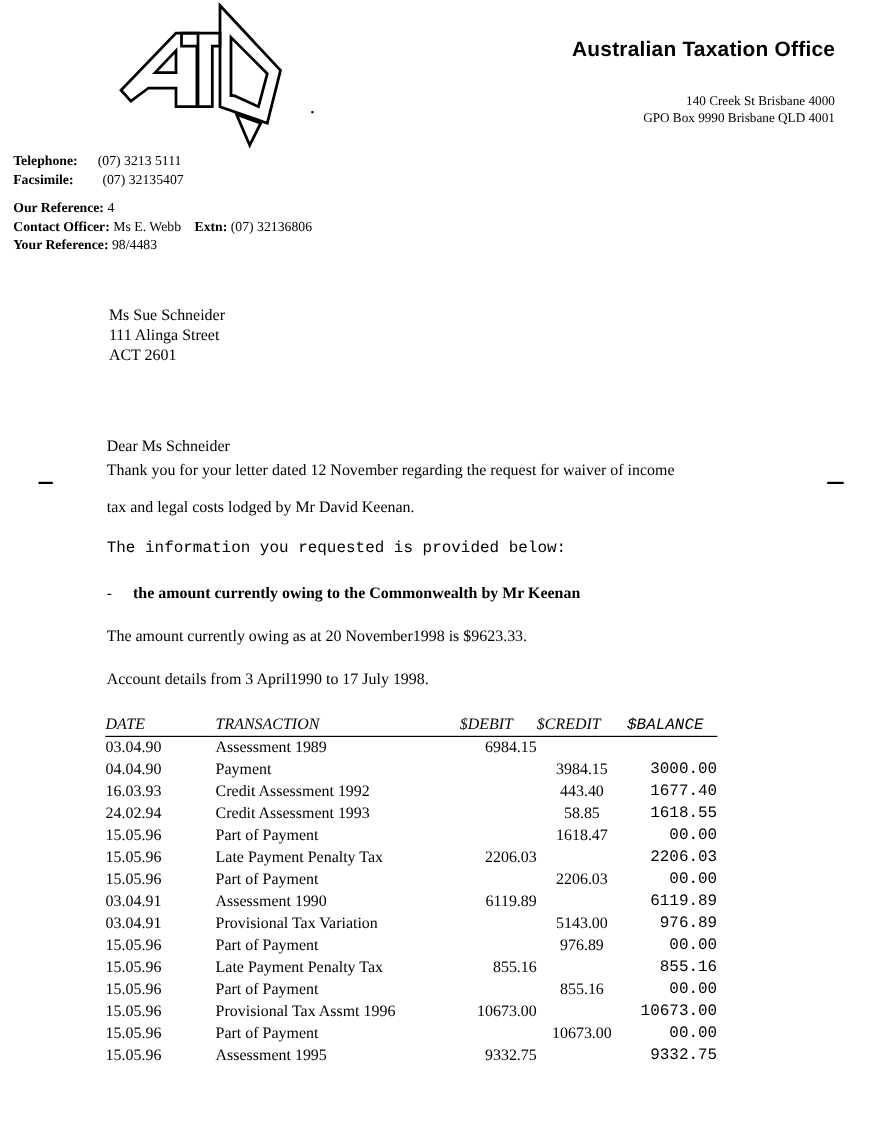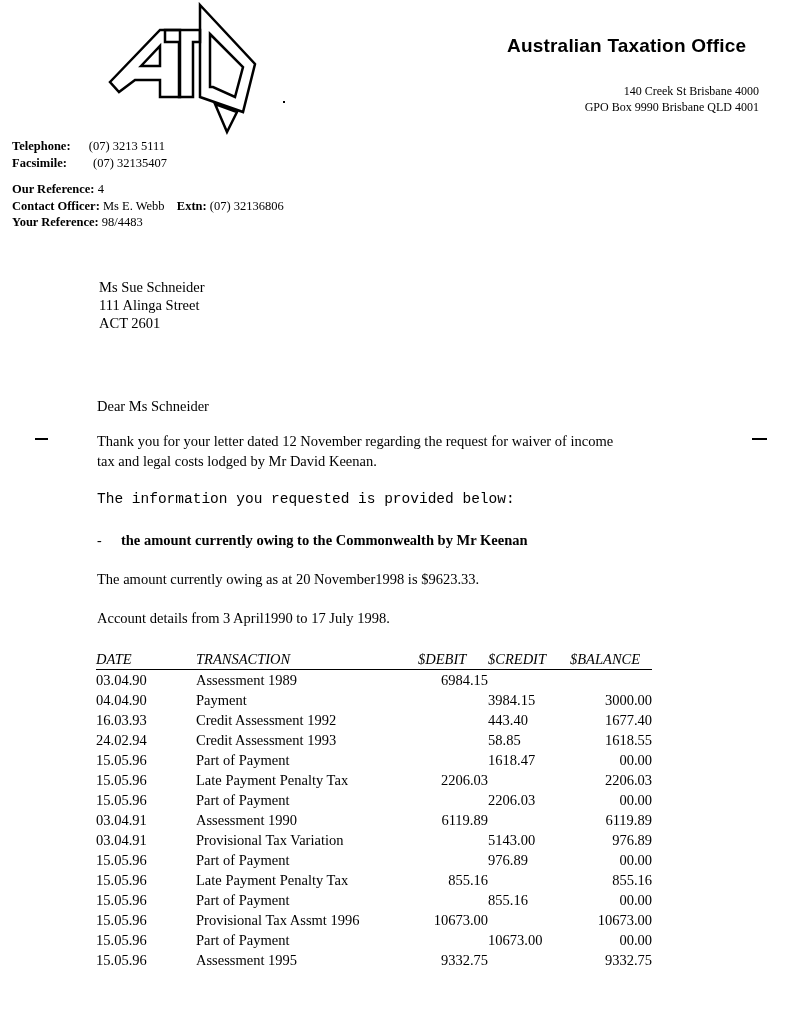--- a/index.html
+++ b/index.html
@@ -1,37 +1,37 @@
 <!DOCTYPE html>
 <html><head>
   <meta charset="utf-8">
   <style>
     html, body { margin:0; padding:0; background:#ffffff; }
     body { width:800px; height:1031px; position:relative; overflow:hidden; color:#000;
            font-family:"Liberation Serif", serif; }
     .abs { position:absolute; white-space:nowrap; }
     .logo { left:105px; top:2px; width:160px; height:135px; }
-    .org-name { left:507px; top:35px; font-family:"Liberation Sans", sans-serif; font-weight:bold; font-size:19px; letter-spacing:0.2px; }
+    .org-name { left:520px; top:35px; font-family:"Liberation Sans", sans-serif; font-weight:bold; font-size:19px; letter-spacing:0.2px; }
     .addr { right:41px; font-size:12px; text-align:left; }
     .addr1 { top:84px; }
     .addr2 { top:100px; }
     .contact { left:12px; font-size:12.5px; line-height:16px; }
     .contact b { font-weight:bold; }
     .recipient { left:99px; top:278px; font-size:14.5px; line-height:18px; }
     .body-text { left:97px; font-size:14.5px; }
     .dash { font-size:14px; }
     .bold-item { font-weight:bold; }
     table.acct { position:absolute; left:96px; top:650px; border-collapse:collapse; font-size:14.5px; }
     table.acct th { font-style:italic; font-weight:normal; text-align:left; padding:0; height:19px; border-bottom:1.5px solid #000; }
     table.acct td { padding:0; height:20px; line-height:20px; }
     .c-date { width:100px; }
     .c-tx { width:222px; }
     .c-deb { width:70px; text-align:right; }
-    .c-cred { width:82px; text-align:left; }
-    .c-bal { width:82px; text-align:right; }
+    .c-cred { width:82px; text-align:center; }
+    .c-bal { width:82px; text-align:right;font-family:Liberation Mono, monospace; }
     th.c-deb, th.c-cred, th.c-bal { text-align:right; }
     .speck { width:2px; height:2px; background:#000; }
   </style>
 </head>
 <body>
 
 <svg class="abs logo" viewBox="0 0 160 135">
   <g fill="none" stroke="#000" stroke-width="2.5" stroke-linejoin="miter">
 
     <polygon points="5,80 55,28 75,28 75,95 55,95 55,78 30,78 14,90"></polygon>
@@ -80,21 +80,21 @@
   <div>Ms Sue Schneider</div>
   <div>111 Alinga Street</div>
   <div>ACT 2601</div>
 </div>
 
 <div class="abs body-text" style="top:398px;">Dear Ms Schneider</div>
 
 <div class="abs" style="left:35px; top:438px; width:13px; height:1.5px; background:#000;"></div>
 <div class="abs" style="left:752px; top:438px; width:15px; height:1.5px; background:#000;"></div>
 
-<div class="abs body-text" style="top:433px;">Thank you for your letter dated 12 November regarding the request for waiver of income</div>
+<div class="abs body-text" style="top:420px;">Thank you for your letter dated 12 November regarding the request for waiver of income</div>
 <div class="abs body-text" style="top:453px;">tax and legal costs lodged by Mr David Keenan.</div>
 <div class="abs body-text" style="top:491px;font-family:Liberation Mono, monospace;">The information you requested is provided below:</div>
 
 <div class="abs body-text" style="top:532px;">
   <span class="dash">-</span>
   <span style="display:inline-block; width:12px;"></span>
   <span class="bold-item">the amount currently owing to the Commonwealth by Mr Keenan</span>
 </div>
 
 <div class="abs body-text" style="top:571px;">The amount currently owing as at 20 November1998 is $9623.33.</div>

